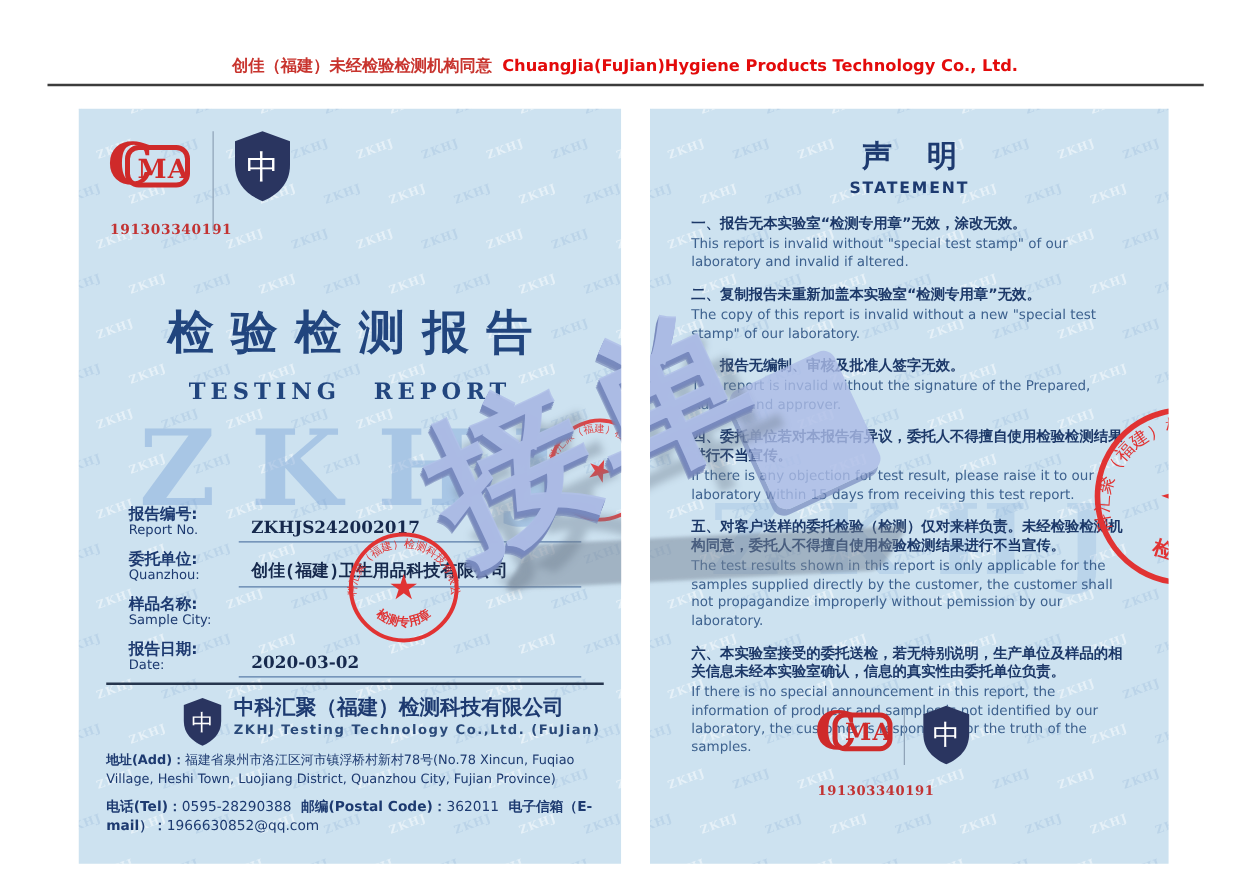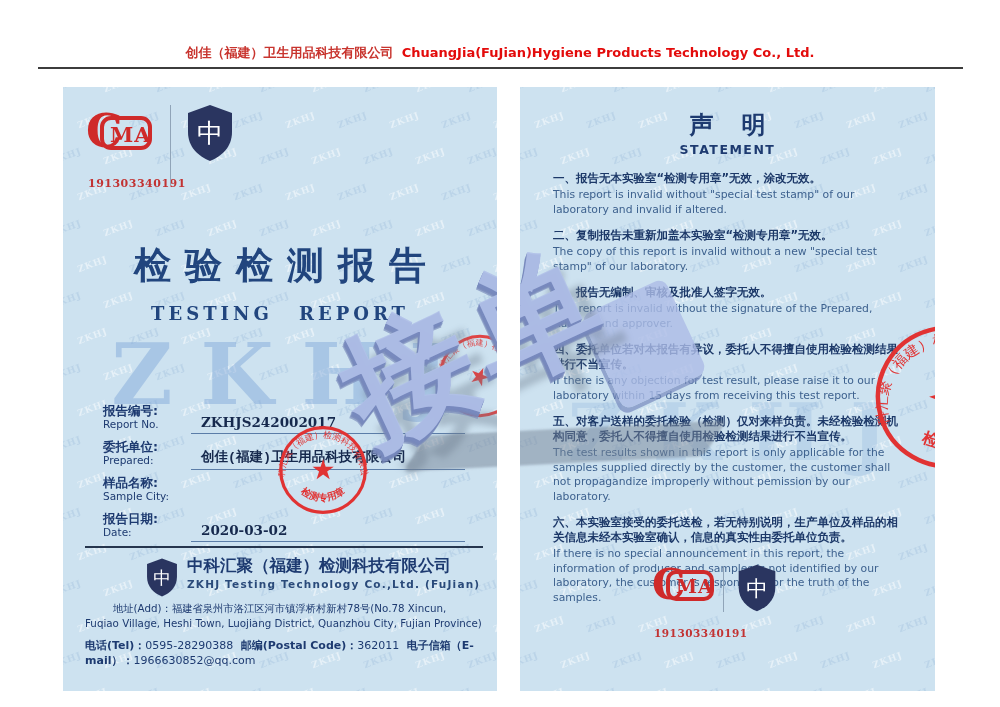--- a/index.html
+++ b/index.html
@@ -47,21 +47,21 @@
 
   
   .stamp{position:absolute;}
   .stamp svg{display:block;}
 
   
   .foot-sep{position:absolute;top:459px;left:22px;width:398px;height:2px;background:#26364e;}
   .foot-co-cn{position:absolute;top:468px;left:124px;font-size:16.5px;font-weight:bold;color:#1d3a70;}
   .foot-co-en{position:absolute;top:491px;left:124px;font-size:10.5px;font-weight:600;color:#2a4a7a;letter-spacing:1.2px;}
   .addr{position:absolute;top:514px;left:22px;width:398px;font-size:10.3px;color:#1d3a70;line-height:15px;}
-  .addr b{font-weight:normal;margin-left:28px;}
+  .addr b{font-weight:bold;}
   .telrow{position:absolute;top:551px;left:22px;width:400px;font-size:11px;color:#1d3a70;}
   .telrow b{font-weight:bold;}
   .telrow span{margin-right:4px;}
 
   
   .st-title-cn{position:absolute;top:22px;left:0;width:100%;text-align:center;font-size:24px;font-weight:600;
                color:#1d3a70;letter-spacing:28px;text-indent:28px;}
   .st-title-en{position:absolute;top:55px;left:0;width:100%;text-align:center;font-size:12.5px;font-weight:bold;
                color:#1d3a70;letter-spacing:1.5px;}
   .sitems{position:absolute;top:84px;left:33px;width:354px;}
@@ -82,21 +82,21 @@
   .wm-shadow{position:absolute;left:420px;top:428px;width:290px;height:36px;border-radius:6px;
              background:rgba(118,132,150,.5);transform:skewX(-35deg) rotate(-3deg);filter:blur(1.5px);}
   .gap-cover{position:absolute;top:80px;background:#fff;z-index:6;}
 </style>
 </head>
 <body>
 
 <div class="canvas">
 
   <div class="top-header">
-    <span class="cn">创佳（福建）卫生用品科技有限公司</span>
+    <span class="cn">创佳（福建）未经检验检测机构同意</span>
     <span class="en">ChuangJia(FuJian)Hygiene Products Technology Co., Ltd.</span>
   </div>
   <div class="top-rule"></div>
 
   <div class="page page-left">
     <div class="pattern">
         <span class="pt" style="left: -12px; top: -8px; color: rgba(145, 180, 215, 0.3);">ZKHJ</span>
         <span class="pt" style="left: 40px; top: -8px; color: rgba(255, 255, 255, 0.5);">ZKHJ</span>
         <span class="pt" style="left: 92px; top: -8px; color: rgba(145, 180, 215, 0.3);">ZKHJ</span>
         <span class="pt" style="left: 144px; top: -8px; color: rgba(255, 255, 255, 0.5);">ZKHJ</span>
@@ -282,21 +282,21 @@
       <div class="frow">
         <div class="flabels">
           <div class="flabel-cn">报告编号:</div>
           <div class="flabel-en">Report No.</div>
         </div>
         <div class="fvalue">ZKHJS242002017</div>
       </div>
       <div class="frow">
         <div class="flabels">
           <div class="flabel-cn">委托单位:</div>
-          <div class="flabel-en">Prepared:</div>
+          <div class="flabel-en">Quanzhou:</div>
         </div>
         <div class="fvalue" style="font-family:Liberation Mono, monospace;font-weight:600;">创佳(福建)卫生用品科技有限公司</div>
       </div>
       <div class="frow">
         <div class="flabels">
           <div class="flabel-cn">样品名称:</div>
           <div class="flabel-en">Sample City:</div>
         </div>
       </div>
       <div class="frow">

